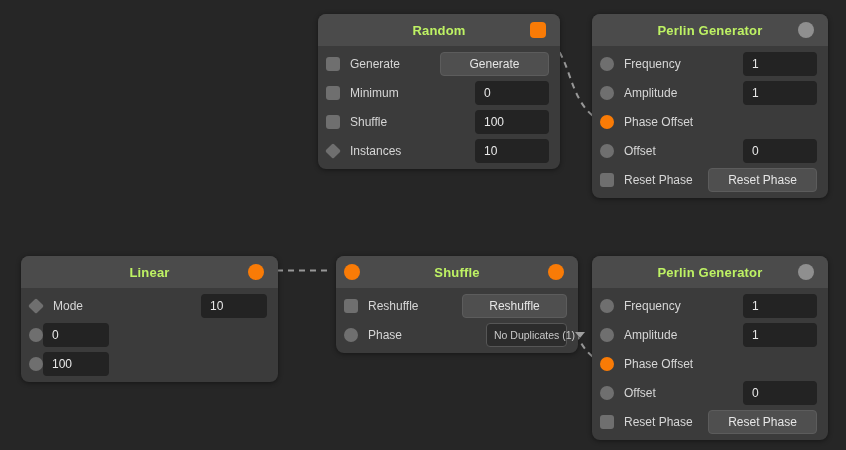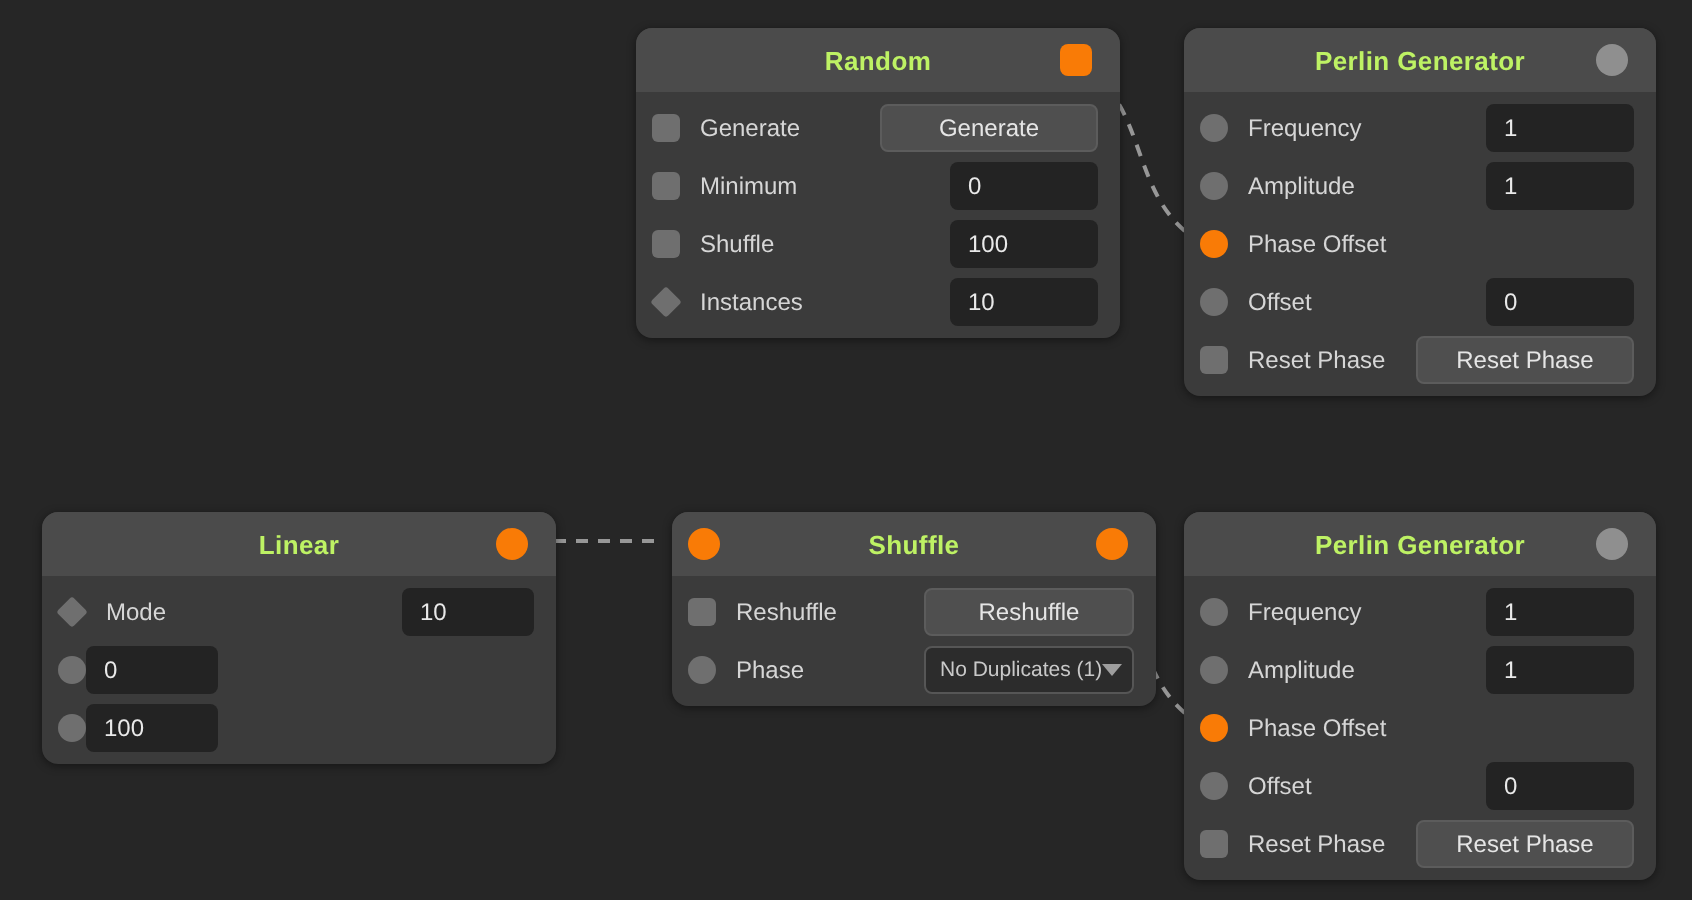--- a/index.html
+++ b/index.html
@@ -47,21 +47,21 @@
 
   .btn{
     height:24px;width:109px;background:#4f4f4f;border:1px solid #5c5c5c;
     border-radius:4px;color:#e5e5e5;font-size:12px;box-sizing:border-box;
     display:flex;align-items:center;justify-content:center;
     font-family:"Liberation Sans",sans-serif;padding:0;cursor:default;
   }
   .btn.w105{width:105px;}
 
   .dropdown{
-    height:24px;width:105px;background:#2c2c2c;border:1px solid #565656;
+    height:24px;width:81px;background:#2c2c2c;border:1px solid #565656;
     border-radius:4px;box-sizing:border-box;display:flex;align-items:center;
     padding:0 7px;color:#c9c9c9;font-size:10.5px;white-space:nowrap;text-align:center;
   }
   .caret{
     margin-left:auto;width:0;height:0;
     border-left:5px solid transparent;border-right:5px solid transparent;
     border-top:6px solid #9e9e9e;
   }
 
   #node-random{left:318px;top:14px;width:242px;}

